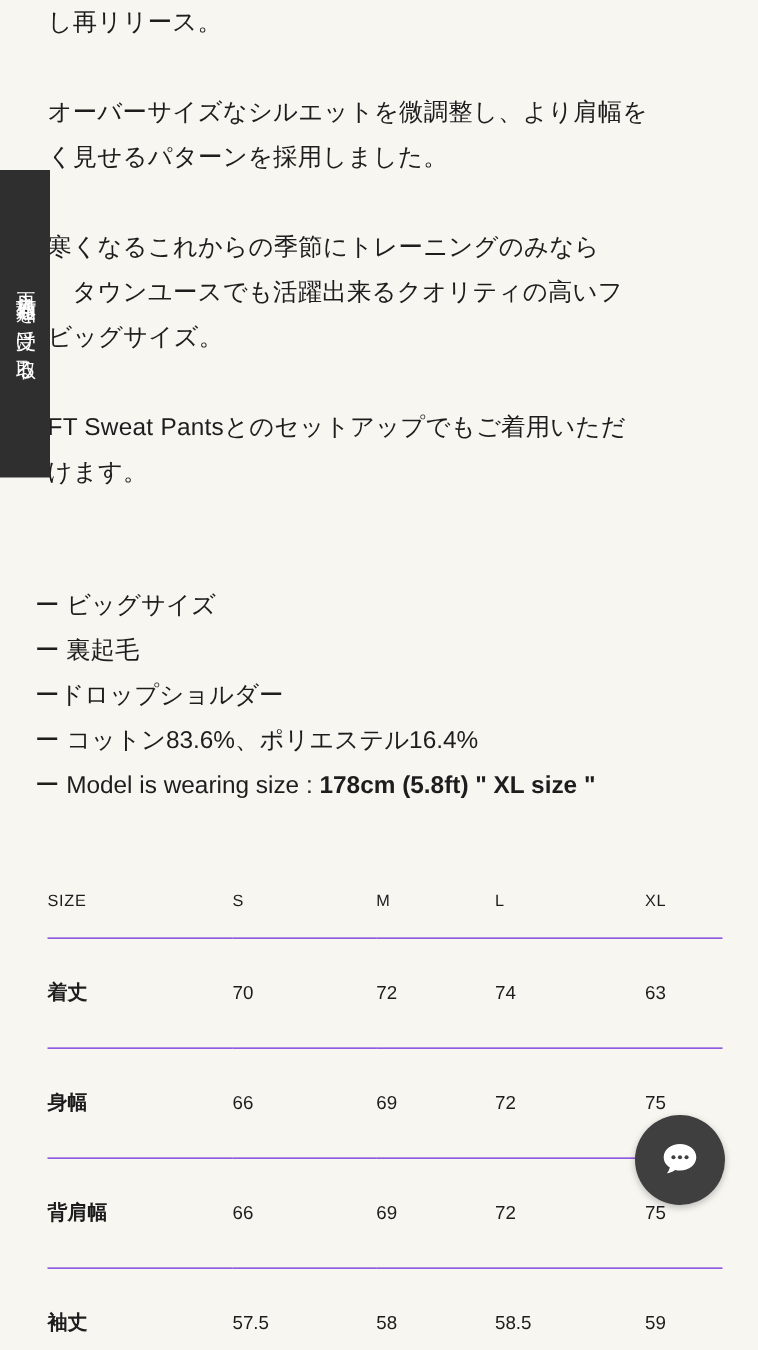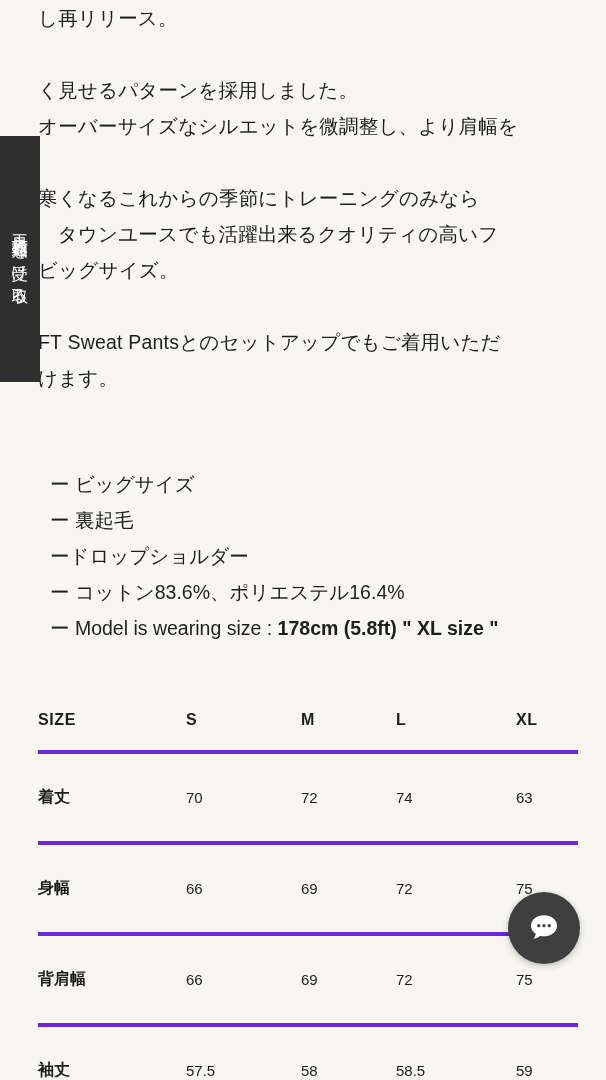--- a/index.html
+++ b/index.html
@@ -38,21 +38,21 @@
   .description p {
     margin: 0;
   }
   .blank {
     height: 36px;
   }
 
   
   .features {
     position: absolute;
-    left: 50px;
+    left: 28px;
     top: 466px;
     width: 540px;
     font-size: 19.5px;
     line-height: 36px;
     color: #1d1d1d;
   }
   .features div {
     white-space: nowrap;
   }
   .features .model strong {
@@ -69,29 +69,29 @@
     font-size: 15px;
   }
   .size-table th,
   .size-table td {
     text-align: left;
     padding: 0;
     border: none;
     color: #1d1d1d;
   }
   .size-table thead th {
-    font-size: 16px;
-    font-weight: bold;
+    font-size: 13px;
+    font-weight: normal;
     letter-spacing: 0.6px;
     height: 60px;
     vertical-align: middle;
     margin-left: 41px;
   }
   .size-table tbody tr {
-    border-top: 4px solid #6d28d9;
+    border-top: 1px solid #6d28d9;
     margin-left: 32px;
   }
   .size-table tbody td {
     height: 87px;
     vertical-align: middle;
     font-size: 15px;
   }
   .size-table tbody td.rowhead {
     font-weight: bold;
     font-size: 16px;
@@ -146,22 +146,22 @@
   }
 </style>
 </head>
 <body>
 
 <div class="page">
 
   <div class="description">
     <p>し再リリース。</p>
     <p class="blank"></p>
+    <p>オーバーサイズなシルエットを微調整し、より肩幅を</p>
     <p>く見せるパターンを採用しました。</p>
-    <p>オーバーサイズなシルエットを微調整し、より肩幅を</p>
     <p class="blank"></p>
     <p>寒くなるこれからの季節にトレーニングのみなら</p>
     <p>　タウンユースでも活躍出来るクオリティの高いフ</p>
     <p>ビッグサイズ。</p>
     <p class="blank"></p>
     <p>FT Sweat Pantsとのセットアップでもご着用いただ</p>
     <p>けます。</p>
   </div>
 
   <div class="features">

